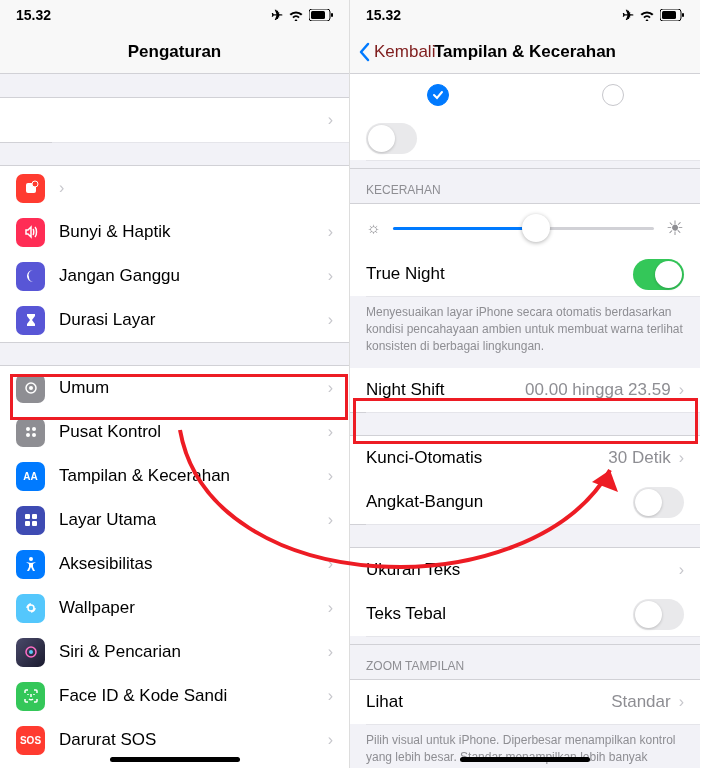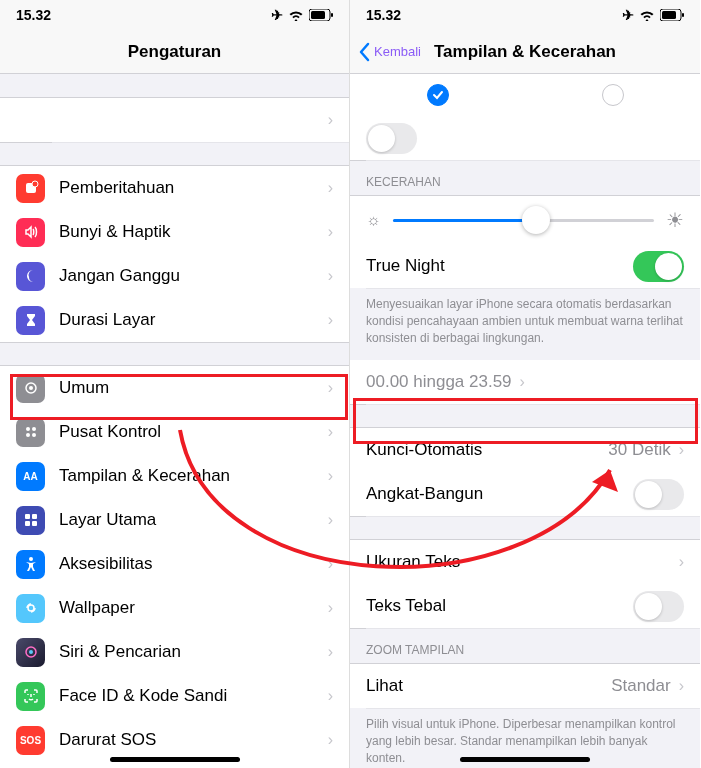--- a/index.html
+++ b/index.html
@@ -4,26 +4,26 @@
 <style>
 * { margin: 0; padding: 0; box-sizing: border-box; -webkit-font-smoothing: antialiased; }
 body { font-family: -apple-system, "Helvetica Neue", Arial, sans-serif; background: #fff; width: 701px; height: 768px; overflow: hidden; position: relative; }
 .container { display: flex; width: 701px; height: 768px; }
 .phone { width: 350px; height: 768px; background: #f2f2f7; position: relative; overflow: hidden; }
 .phone.left { border-right: 1px solid #ddd; }
 .status-bar { height: 30px; display: flex; align-items: center; justify-content: space-between; padding: 0 16px; font-size: 14px; font-weight: 600; background: #f8f8f8; }
 .status-right { display: flex; align-items: center; gap: 5px; }
 .nav-bar { height: 44px; display: flex; align-items: center; background: #f8f8f8; position: relative; border-bottom: .5px solid #d1d1d6; }
 .nav-title { position: absolute; left: 0; right: 0; text-align: center; font-size: 17px; font-weight: 700; pointer-events: none; }
-.nav-back { display: flex; align-items: center; color: #8b5cf6; font-size: 13px; padding-left: 8px; z-index: 1; }
+.nav-back { display: flex; align-items: center; color: #7f1d1d; font-size: 17px; padding-left: 8px; z-index: 1; }
 .nav-back svg { margin-right: 4px; }
 .list { background: #fff; }
 .spacer { height: 24px; background: #f2f2f7; border-top: .5px solid #d1d1d6; border-bottom: .5px solid #d1d1d6; }
 .spacer.first { border-top: none; }
-.spacer.labeled { height: auto; padding: 14px 16px 6px; font-size: 12px; color: #8e8e93; text-transform: uppercase; }
+.spacer.labeled { height: auto; padding: 14px 16px 6px; font-size: 12px; color: #8e8e93; text-transform: uppercase; margin-top: 8px; }
 .row { display: flex; align-items: center; min-height: 44px; padding: 0 16px 0 16px; background: #fff; position: relative; }
 .row::after { content: ""; position: absolute; left: 52px; right: 0; bottom: 0; height: .5px; background: #e5e5ea; }
 .row.noicon::after { left: 16px; }
 .row:last-child::after { display: none; }
 .row .icon { width: 29px; height: 29px; border-radius: 7px; margin-right: 14px; display: flex; align-items: center; justify-content: center; flex-shrink: 0; }
 .row .label { flex: 1; font-size: 17px; color: #000; }
 .row .value { font-size: 17px; color: #8e8e93; margin-right: 8px; }
 .chevron { color: #c7c7cc; }
 .toggle { width: 51px; height: 31px; border-radius: 31px; position: relative; }
 .toggle.off { background: #e9e9eb; }
@@ -76,21 +76,20 @@
     <div class="spacer"></div>
 
     <div class="list">
       <div class="row">
         <span class="icon" style="background:#ff3b30">
             <svg width="16" height="16" viewBox="0 0 16 16" fill="#fff">
               <rect x="3" y="3" width="10" height="10" rx="2"></rect>
               <circle cx="12" cy="4" r="3" fill="#ff3b30" stroke="#fff"></circle>
             </svg>
           </span>
-        <span class="label">Pemberitahuan</span>
         <span class="chevron">›</span>
       </div>
       <div class="row">
         <span class="icon" style="background:#ff2d55">
             <svg width="16" height="16" viewBox="0 0 16 16" fill="#fff">
               <path d="M3 6h2l3-3v10l-3-3H3zM10 5c1 1 1 5 0 6M12 3c2 2 2 8 0 10" stroke="#fff" fill="none" stroke-width="1.5"></path>
             </svg>
           </span>
         <span class="label">Bunyi &amp; Haptik</span>
         <span class="chevron">›</span>
@@ -262,20 +261,21 @@
     </div>
     <div class="row noicon">
       <span class="label">True Night</span>
       <span class="toggle on">
           <span class="knob"></span>
         </span>
     </div>
     <div class="footer-text">Menyesuaikan layar iPhone secara otomatis berdasarkan kondisi pencahayaan ambien untuk membuat warna terlihat konsisten di berbagai lingkungan.</div>
 
     <div class="row noicon">
+      <span class="label">Night Shift</span>
       <span class="value">00.00 hingga 23.59</span>
       <span class="chevron">›</span>
     </div>
     <div class="spacer"></div>
 
     <div class="row noicon">
       <span class="label">Kunci-Otomatis</span>
       <span class="value">30 Detik</span>
       <span class="chevron">›</span>
     </div>

